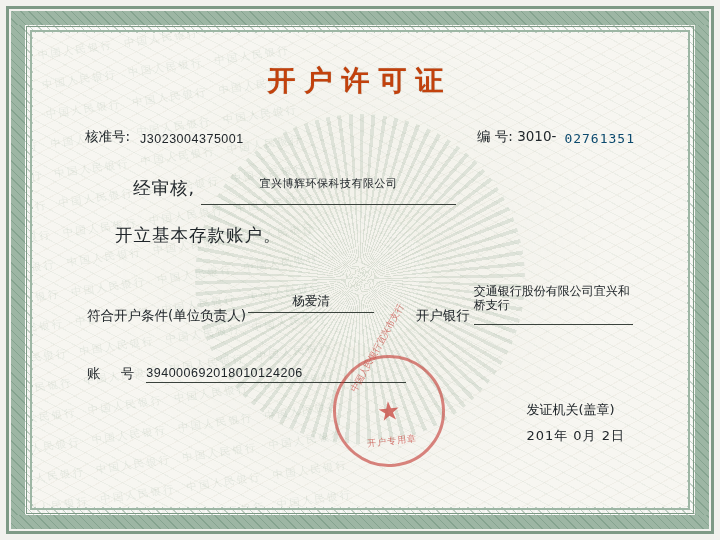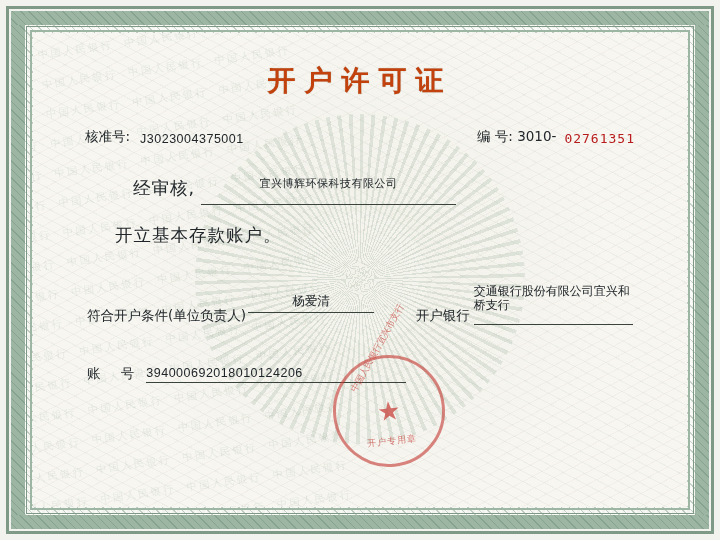--- a/index.html
+++ b/index.html
@@ -136,21 +136,21 @@
   }
   .lbl { white-space: nowrap; }
   .val-mono {
     font-family: Liberation Sans, sans-serif;
     font-size: 12.5px;
     letter-spacing: 0.5px;
   }
   .approval-left { display: flex; align-items: flex-end; gap: 10px; }
   .approval-right { display: flex; align-items: flex-end; gap: 8px; justify-content: center; }
   .serial-red {
-    color: #b91c1c;
+    color: #0c4a6e;
     font-family: "DejaVu Sans Mono", "Liberation Mono", monospace;
     font-size: 13px;
     letter-spacing: 1px;
   }
 
   .row-body1 {
     margin-top: 30px;
     padding-left: 70px;
     padding-right: 22px;
     align-items: flex-start;
@@ -335,20 +335,22 @@
         <span class="bank-label">开户银行</span>
         <span class="bank-fill">交通银行股份有限公司宜兴和桥支行</span>
       </div>
 
       <div class="row row-account">
         <span class="acct-label">账 号</span>
         <span class="acct-fill val-mono">394000692018010124206</span>
       </div>
 
       <div class="issuer-block">
+        <div>发证机关(盖章)</div>
+        <div class="date-line">201年 0月 2日</div>
       </div>
 
       <div class="seal">
         <div class="arc">
           <span style="transform: rotate(215deg) translate(47px,0) rotate(90deg)">中国人民银行宜兴市支行</span>
         </div>
         <div class="star">★</div>
         <div class="bottom-text">开户专用章</div>
       </div>
 

